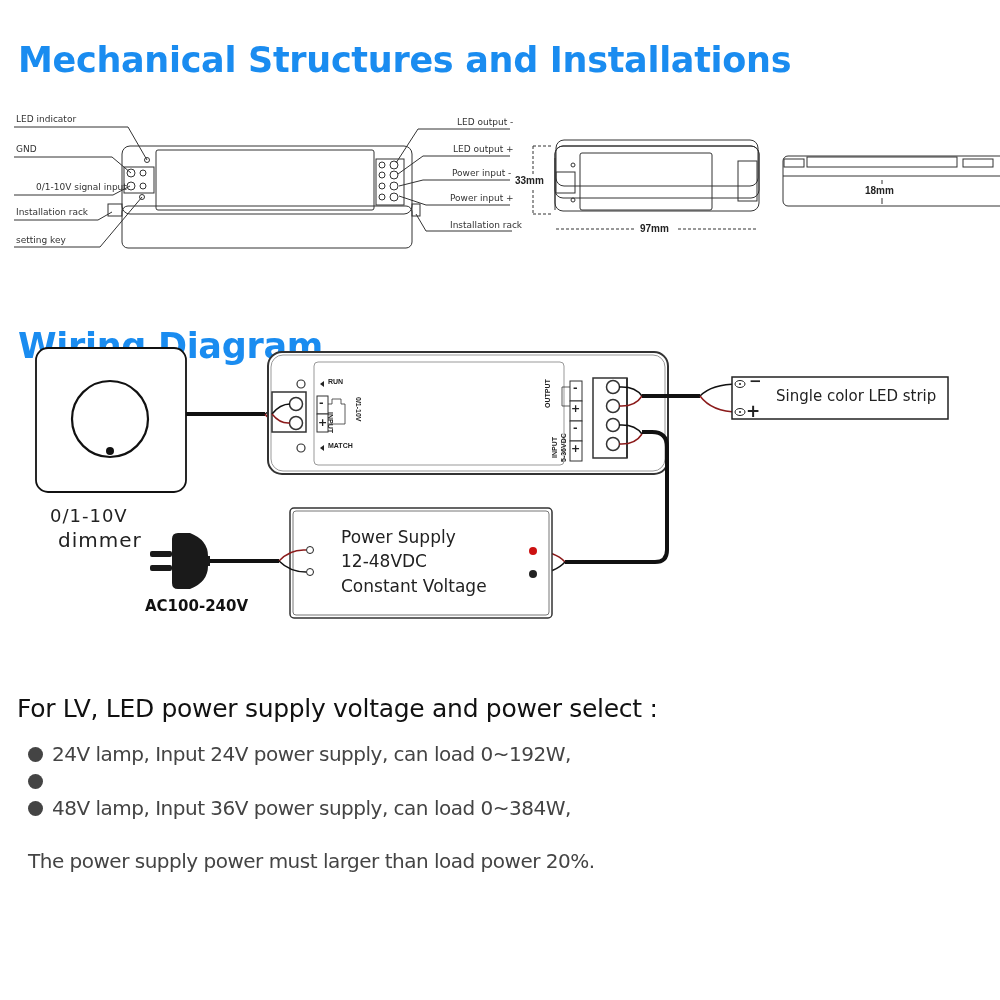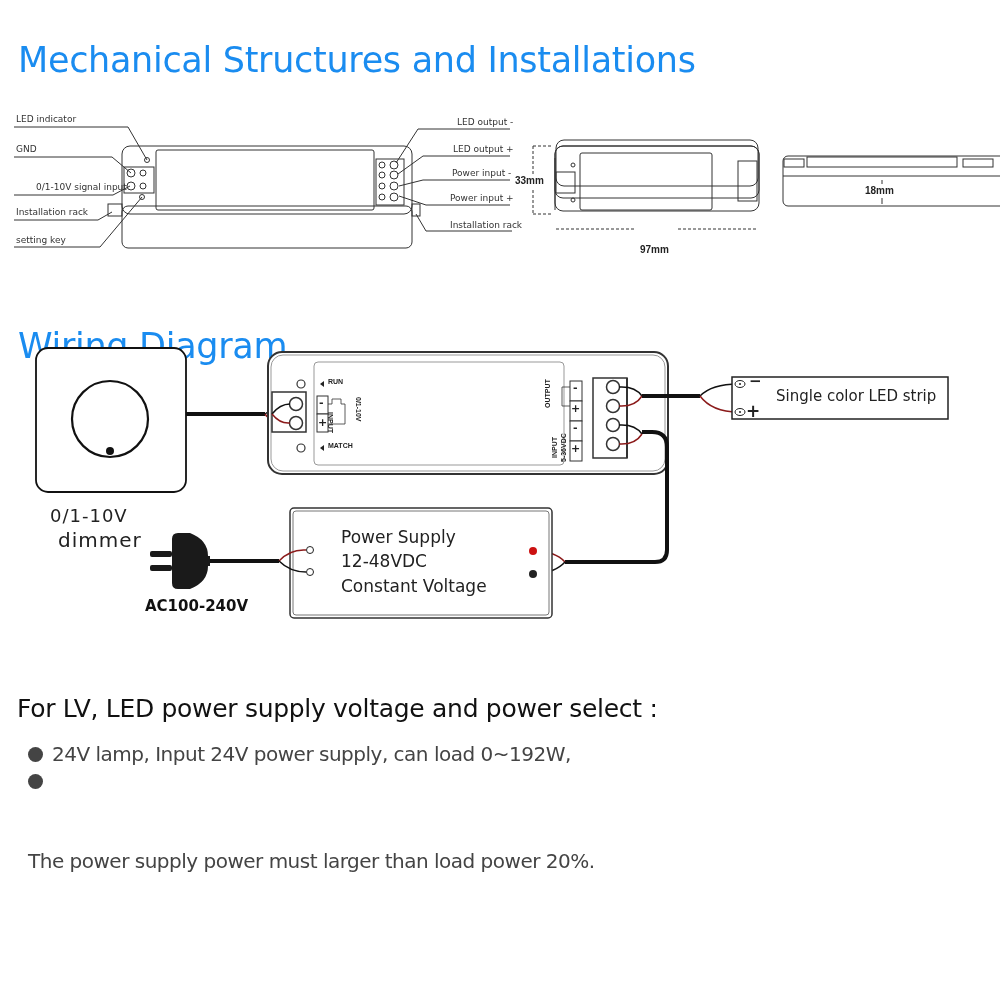--- a/index.html
+++ b/index.html
@@ -1,17 +1,17 @@
 <!DOCTYPE html>
 <html><head>
 <meta charset="utf-8">
 <style>
   html, body { margin: 0; padding: 0; background: #ffffff; }
   body { width: 1000px; height: 1000px; position: relative; overflow: hidden; font-family: "DejaVu Sans", sans-serif; }
-  .h1 { position: absolute; color: #1a8cf0; font-family: "DejaVu Sans", sans-serif; font-weight: normal; }
+  .h1 { position: absolute; color: #1a8cf0; font-family: "DejaVu Sans", sans-serif; font-weight: bold; }
   #title-mech { left: 18px; top: 40px; font-size: 35px; letter-spacing: -0.3px; }
   #title-wiring { left: 18px; top: 282px; font-size: 35px; letter-spacing: -0.3px; margin-top: 44px; }
   .lbl { position: absolute; font-family: "DejaVu Sans", sans-serif; font-size: 9px; color: #333; white-space: nowrap; }
   .dim { position: absolute; font-family: "Liberation Sans", sans-serif; font-size: 10px; font-weight: bold; color: #222; white-space: nowrap; }
   .diagram-text { position: absolute; font-family: "DejaVu Sans", sans-serif; color: #222; white-space: nowrap; }
   svg { position: absolute; left: 0; top: 0; }
   #lv-heading { position: absolute; left: 17px; top: 694px; font-size: 25px; color: #111; font-family: "DejaVu Sans", sans-serif; letter-spacing: -0.3px; }
   #spec-list { position: absolute; left: 28px; top: 741px; margin: 0; padding: 0; list-style: none; font-family: "DejaVu Sans", sans-serif; font-size: 20px; color: #444; letter-spacing: -0.5px; }
   #spec-list li { height: 27px; line-height: 27px; white-space: nowrap; }
   .bullet { display: inline-block; width: 15px; height: 15px; border-radius: 50%; background: #444; margin-right: 9px; vertical-align: -1px; }
@@ -104,21 +104,21 @@
 <div class="lbl" style="left:16px; top:207px;">Installation rack</div>
 <div class="lbl" style="left:16px; top:235px;">setting key</div>
 
 <div class="lbl" style="left:457px; top:117px;">LED output -</div>
 <div class="lbl" style="left:453px; top:144px;">LED output +</div>
 <div class="lbl" style="left:452px; top:168px;">Power input -</div>
 <div class="lbl" style="left:450px; top:193px;">Power input +</div>
 <div class="lbl" style="left:450px; top:220px;">Installation rack</div>
 
 <div class="dim" style="left:515px; top:175px;">33mm</div>
-<div class="dim" style="left:640px; top:223px;margin-top:21px;">97mm</div>
+<div class="dim" style="left:640px; top:223px;">97mm</div>
 <div class="dim" style="left:865px; top:185px;">18mm</div>
 
 <svg width="1000" height="660">
 
   <g>
     <rect x="36" y="348" width="150" height="144" rx="12" fill="#fff" stroke="#111" stroke-width="1.8"></rect>
     <circle cx="110" cy="419" r="38" fill="none" stroke="#111" stroke-width="2.2"></circle>
     <circle cx="110" cy="451" r="4" fill="#111"></circle>
   </g>
 
@@ -225,14 +225,15 @@
 <div class="diagram-text" style="left:746px; top:401px; font-size:17px; font-weight:bold;">+</div>
 
 <div class="diagram-text" style="left:341px; top:527px; font-size:17px;">Power Supply</div>
 <div class="diagram-text" style="left:341px; top:551px; font-size:17px;">12-48VDC</div>
 <div class="diagram-text" style="left:341px; top:576px; font-size:17px;">Constant Voltage</div>
 
 <div id="lv-heading">For LV, LED power supply voltage and power select :</div>
 <ul id="spec-list">
   <li><span class="bullet"></span><span>24V lamp, Input 24V power supply, can load 0~192W,</span></li>
   <li><span class="bullet"></span></li>
+  <li><span class="bullet"></span><span>48V lamp, Input 36V power supply, can load 0~384W,</span></li>
 </ul>
 <div id="spec-note">The power supply power must larger than load power 20%.</div>
 
 </body></html>

